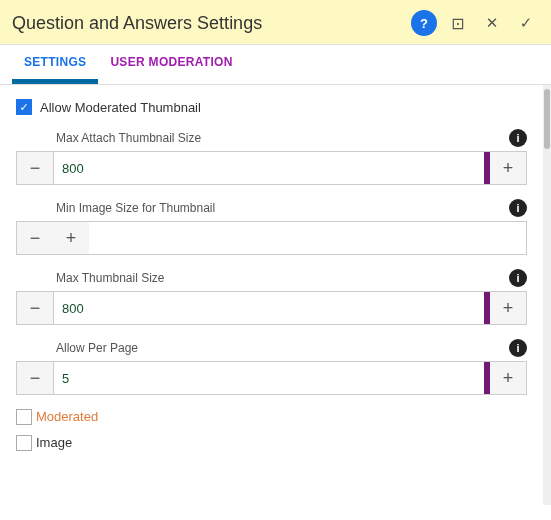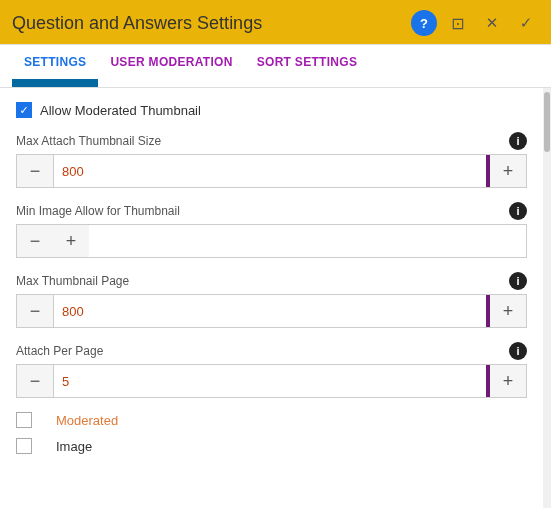--- a/index.html
+++ b/index.html
@@ -11,21 +11,21 @@
       min-height: 520px;
       color: #333;
     }
 
     
     .header {
       display: flex;
       align-items: center;
       padding: 10px 12px 8px 12px;
       border-bottom: 1px solid #e0e0e0;
-      background: #eab308;
+      background: #fef9c3;
     }
     .header-title {
       font-size: 18px;
       font-weight: normal;
       color: #333;
       flex: 1;
     }
     .header-icons {
       display: flex;
       align-items: center;
@@ -62,21 +62,21 @@
       font-size: 12px;
       font-weight: bold;
       color: #a21caf;
       cursor: pointer;
       border-bottom: 2px solid transparent;
       text-transform: uppercase;
       letter-spacing: 0.3px;
     }
     .tab.active {
       color: #1a73e8;
-      border-bottom: 8px solid #0369a1;
+      border-bottom: 5px solid #0369a1;
     }
 
     
     .content-wrapper {
       display: flex;
       height: calc(520px - 100px);
       overflow: hidden;
     }
     .content {
       flex: 1;
@@ -133,20 +133,21 @@
     }
     .field-label-row {
       display: flex;
       align-items: center;
       justify-content: space-between;
       margin-bottom: 4px;
     }
     .field-label {
       font-size: 12px;
       color: #555;
+      margin-left: 40px;
     }
     .info-icon {
       width: 18px;
       height: 18px;
       background: #222;
       border-radius: 50%;
       display: flex;
       align-items: center;
       justify-content: center;
       color: #fff;
@@ -171,32 +172,31 @@
       justify-content: center;
       font-size: 18px;
       color: #555;
       flex-shrink: 0;
     }
     .stepper-input {
       flex: 1;
       height: 32px;
       border: none;
       border-left: 1px solid #ccc;
-      border-right: 4px solid #701a75;
+      border-right: 6px solid #701a75;
       padding: 0 8px;
       font-size: 13px;
-      color: #c2410c;
+      color: #14532d;
       outline: none;
     }
 
     
     .check-label-row {
       display: flex;
-      align-items: center;
-      gap: 24px;
+      gap: 4px;
       margin-bottom: 10px;
     }
     .check-label-text {
       font-size: 13px;
       color: #e07b39;
     }
     .check-label-text.normal {
       color: #333;
     }
   </style>
@@ -221,23 +221,20 @@
   </div>
 </div>
 
 <div class="tabs">
   <div class="tab active">
     <span>SETTINGS</span>
   </div>
   <div class="tab">
     <span>USER MODERATION</span>
   </div>
-  <div class="tab">
-    <span>SORT SETTINGS</span>
-  </div>
 </div>
 
 <div class="content-wrapper">
   <div class="content">
 
     <div class="checkbox-row">
       <div class="checkbox-box">
         <span class="checkbox-checkmark">✓</span>
       </div>
       <span>Allow Moderated Thumbnail</span>
@@ -256,56 +253,56 @@
         </button>
         <input class="stepper-input" type="text" value="800" style="">
         <button class="stepper-btn">
           <span>+</span>
         </button>
       </div>
     </div>
 
     <div class="field-group">
       <div class="field-label-row">
-        <span class="field-label">Min Image Allow for Thumbnail</span>
+        <span class="field-label">Min Image Size for Thumbnail</span>
         <div class="info-icon">
           <span>i</span>
         </div>
       </div>
       <div class="stepper-row">
         <button class="stepper-btn">
           <span>−</span>
         </button>
         <button class="stepper-btn">
           <span>+</span>
         </button>
       </div>
     </div>
 
     <div class="field-group">
       <div class="field-label-row">
-        <span class="field-label">Max Thumbnail Page</span>
+        <span class="field-label">Max Thumbnail Size</span>
         <div class="info-icon">
           <span>i</span>
         </div>
       </div>
       <div class="stepper-row">
         <button class="stepper-btn">
           <span>−</span>
         </button>
         <input class="stepper-input" type="text" value="800" style="">
         <button class="stepper-btn">
           <span>+</span>
         </button>
       </div>
     </div>
 
     <div class="field-group">
       <div class="field-label-row">
-        <span class="field-label">Attach Per Page</span>
+        <span class="field-label">Allow Per Page</span>
         <div class="info-icon">
           <span>i</span>
         </div>
       </div>
       <div class="stepper-row">
         <button class="stepper-btn">
           <span>−</span>
         </button>
         <input class="stepper-input" type="text" value="5" style="">
         <button class="stepper-btn">

